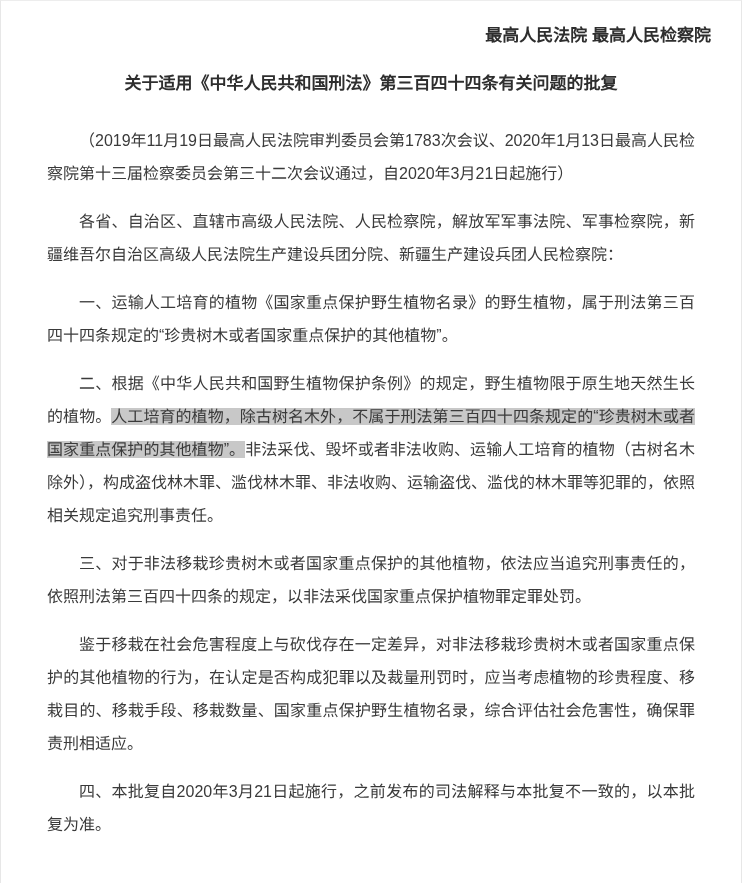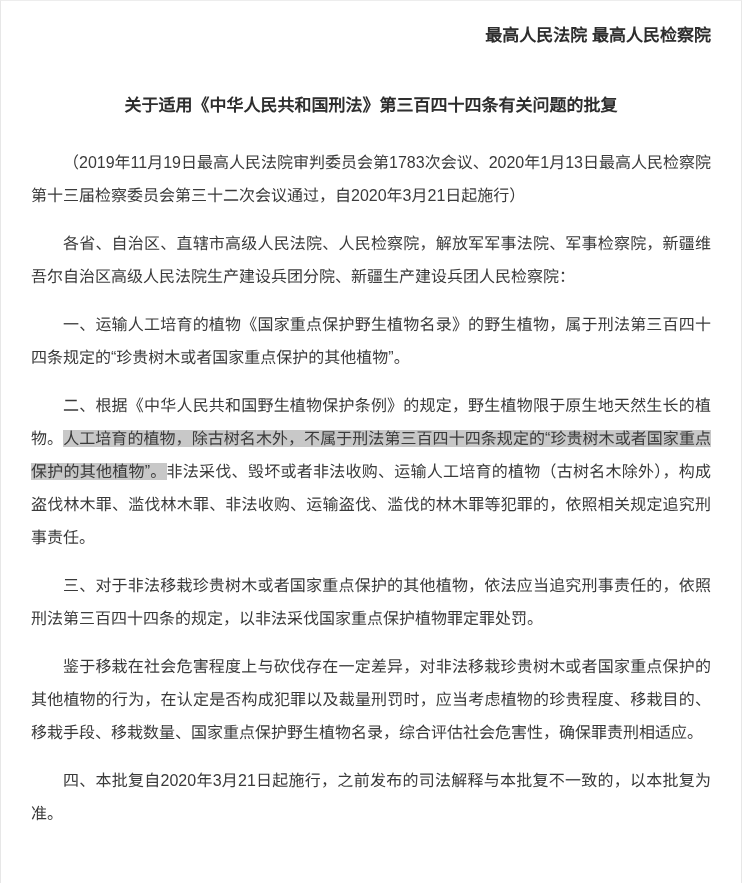--- a/index.html
+++ b/index.html
@@ -29,30 +29,30 @@
   .doc-title {
     margin: 0;
     text-align: right;
     font-size: 17px;
     font-weight: bold;
     color: #2e2e2e;
     line-height: 22px;
     text-indent: 0;
   }
   .doc-subtitle {
-    margin: 48px 0 29px 0;
+    margin: 26px 0 29px 0;
     text-align: center;
     font-size: 17px;
     font-weight: bold;
     color: #2e2e2e;
     line-height: 22px;
     text-indent: 0;
   }
   .doc p {
-    margin: 15px 0;
+    margin: 15px 16px;
     text-indent: 2em;
   }
   .hl {
     background: #c8c8c8;
   }
 </style>
 </head>
 <body>
 
 <div class="page">

